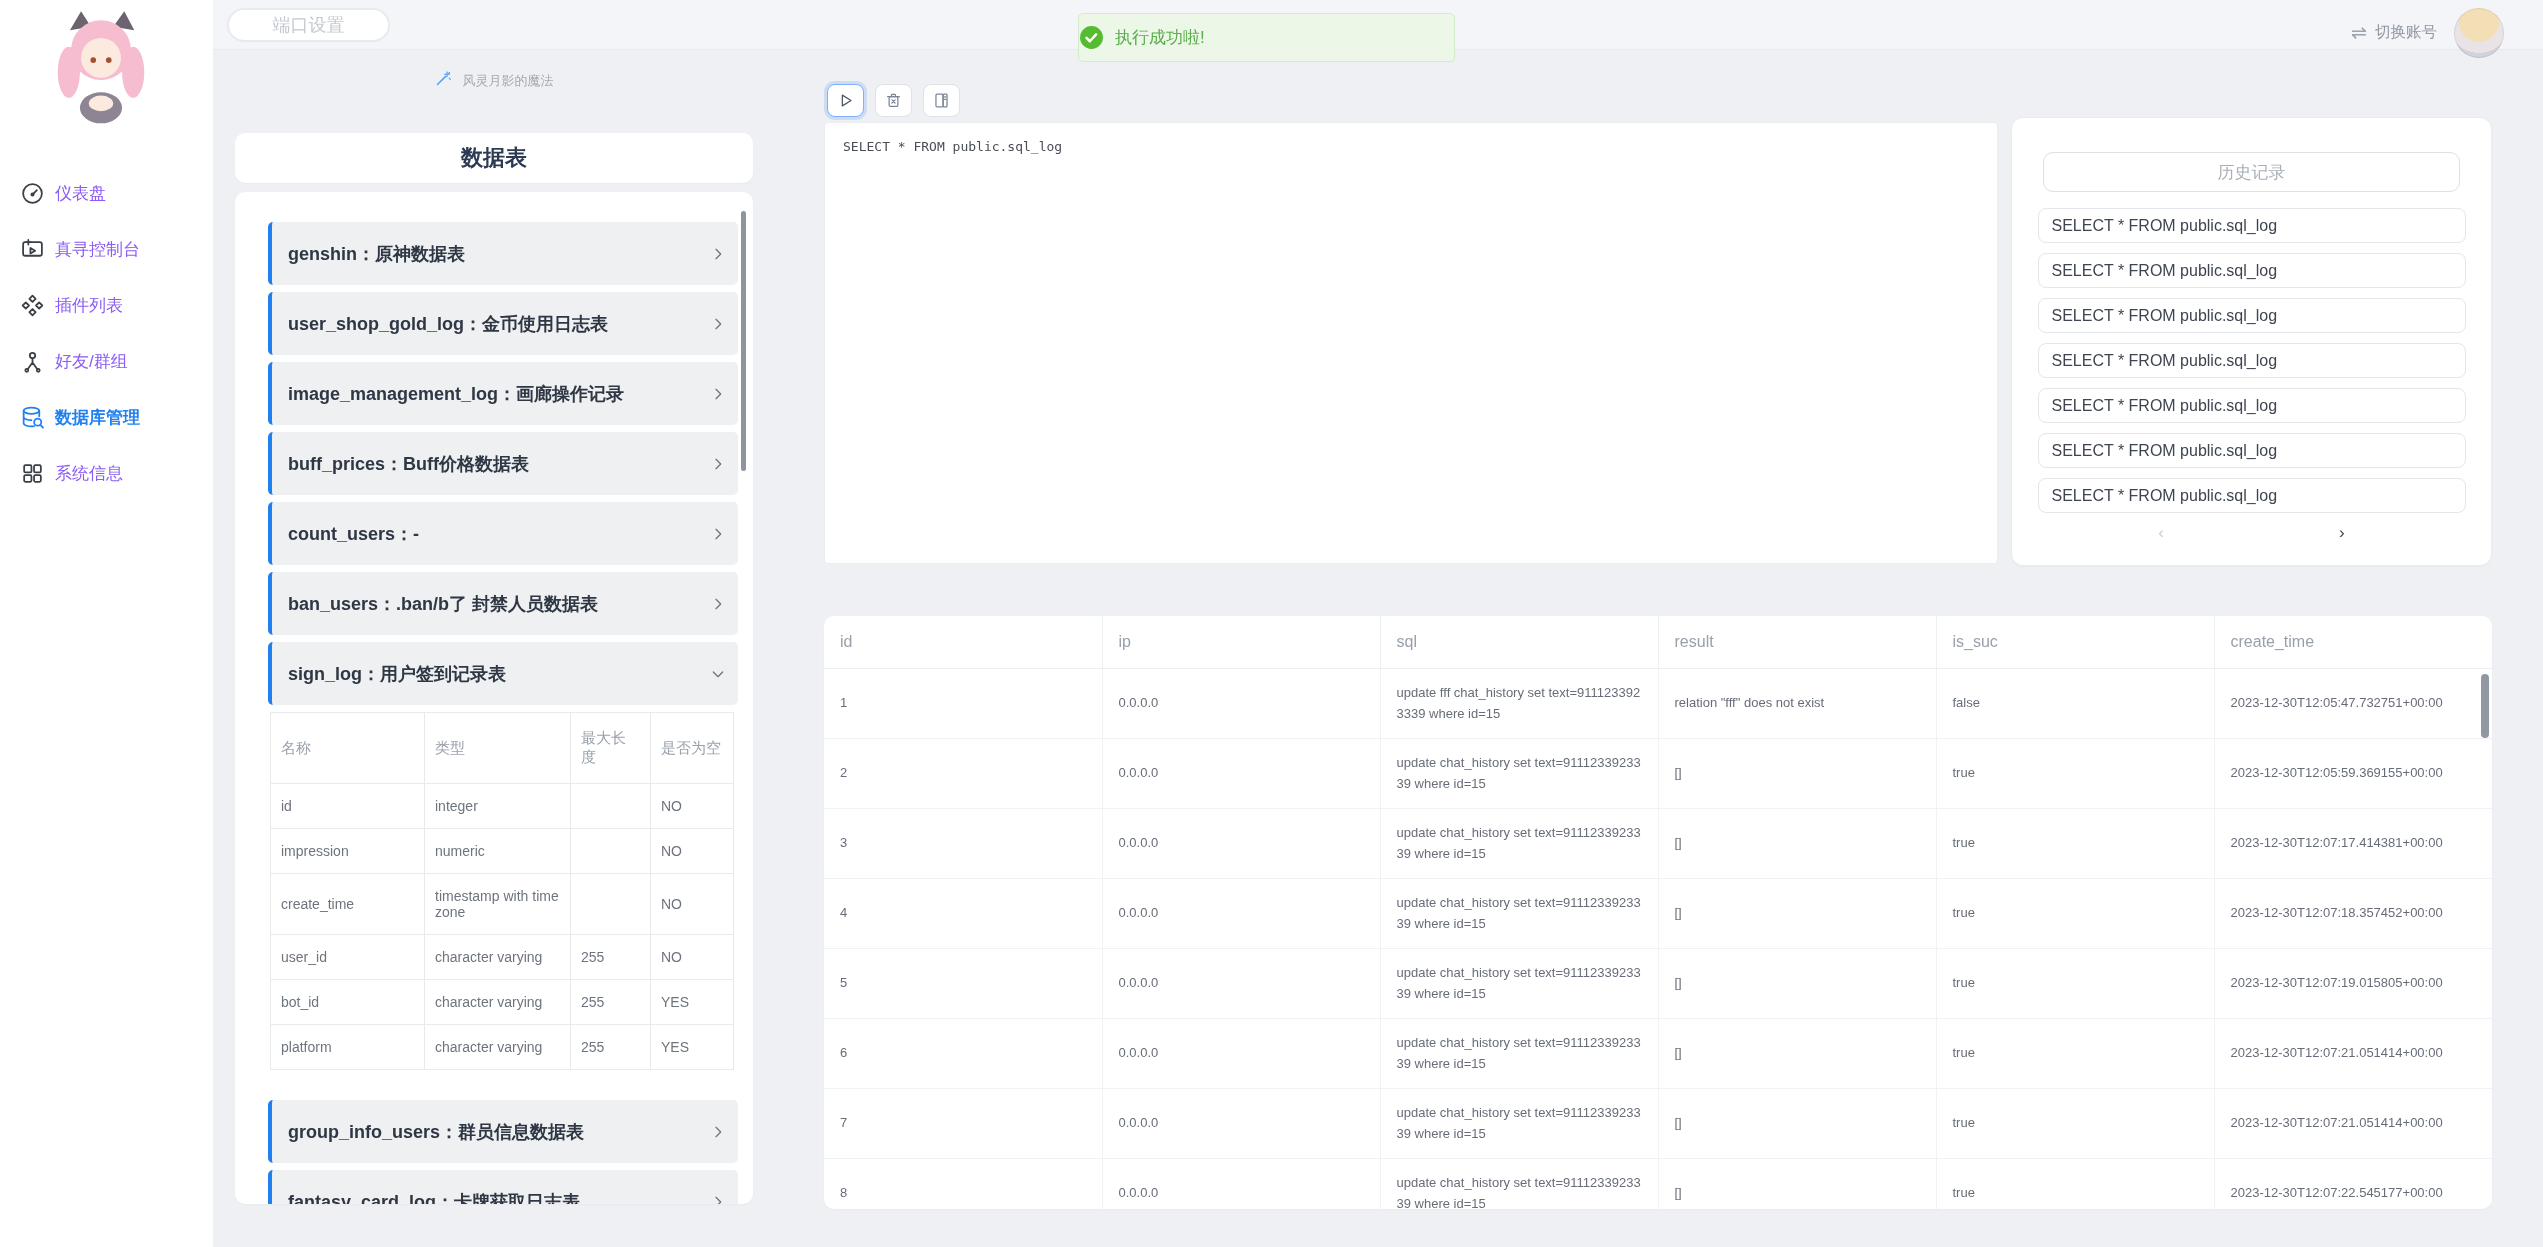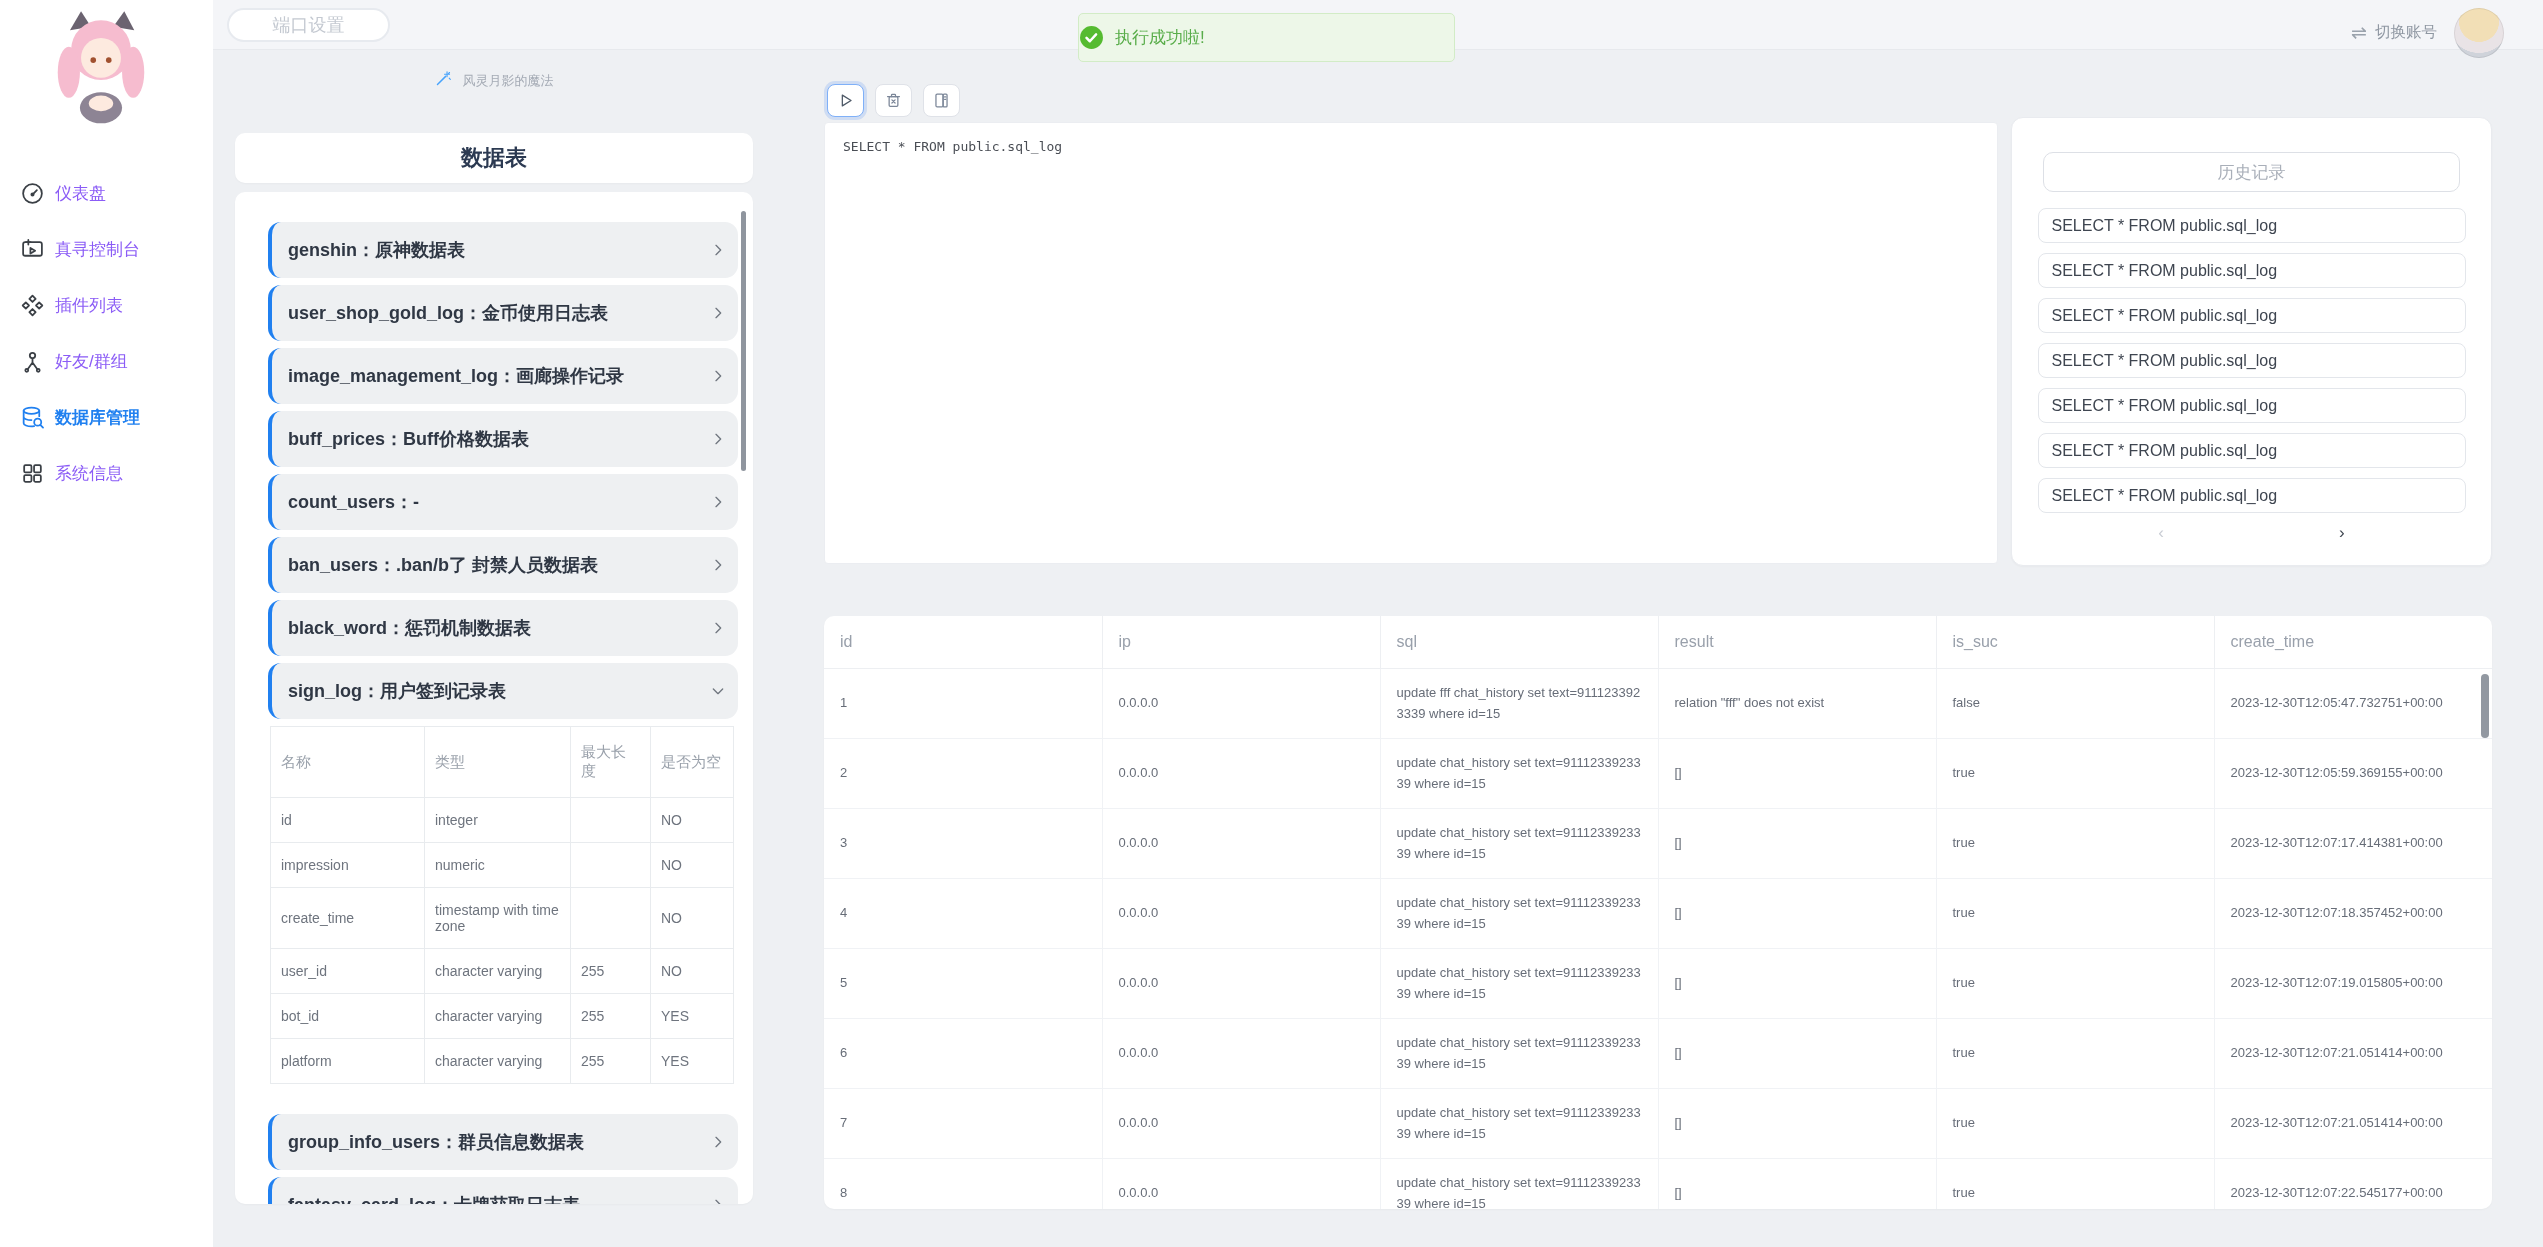--- a/index.html
+++ b/index.html
@@ -33,22 +33,22 @@
     background:radial-gradient(circle at 50% 28%,#f2dfb6 0 45%,#e9e3e6 46% 70%,#cfd3da 71% 100%);
     box-shadow:inset 0 0 0 1px rgba(0,0,0,.08);cursor:pointer}
   
   .watermark{position:absolute;left:22px;top:72px;width:518px;display:flex;justify-content:center;align-items:center;gap:11px;
     color:#a4aab4;font-size:13px}
   .watermark svg{width:17px;height:17px;margin-top:-6px}
   .card{position:absolute;background:#fff;border-radius:10px;box-shadow:0 1px 2px rgba(0,0,0,.03)}
   .title-card{left:22px;top:133px;width:518px;height:50px;display:flex;align-items:center;justify-content:center;
     font-size:22px;font-weight:700;color:#2c3a52}
   .list-card{left:22px;top:192px;width:518px;height:1012px;padding-top:30px;box-sizing:border-box;overflow:hidden}
-  .titem{position:relative;margin:0 15px 7px 33px;height:56px;background:#eef0f2;border-left:4px solid #2080f0;
-    border-radius:13px;display:flex;align-items:center;padding:0 40px 0 16px;box-sizing:border-box;cursor:pointer}
+  .titem{position:relative;margin:0 15px 7px 33px;height:63px;background:#eef0f2;border-left:4px solid #2080f0;
+    border-radius:5px;display:flex;align-items:center;padding:0 40px 0 16px;box-sizing:border-box;cursor:pointer}
   .titem .tlabel{font-size:18px;font-weight:700;color:#2f3744;white-space:nowrap;overflow:hidden}
   .titem .chev{position:absolute;right:12px;top:50%;margin-top:-8px}
   .titem .chev svg{width:16px;height:16px;stroke:#70767f;fill:none;stroke-width:2;stroke-linecap:round;stroke-linejoin:round;transition:transform .1s}
   .titem.expanded .chev svg{transform:rotate(90deg)}
   table.schema{border-collapse:collapse;margin:4px 20px 30px 35px;table-layout:fixed;width:463px}
   table.schema th{font-weight:400;color:#9aa1ab;font-size:15px;text-align:left;padding:16px 10px;border:1px solid #e8ebee}
   table.schema td{color:#6e747e;font-size:14px;text-align:left;padding:14px 10px;border:1px solid #e8ebee;word-break:break-word}
   .list-scroll{position:absolute;right:7px;top:19px;width:5px;height:260px;border-radius:3px;background:#8f959e}
   
   .toolbar{position:absolute;left:614px;top:84px;display:flex;gap:11px}
@@ -236,28 +236,20 @@
         <div class="titem">
         <span class="tlabel">count_users：-</span>
         <span class="chev">
           <svg viewBox="0 0 24 24">
               <polyline points="9 5 16 12 9 19"></polyline>
             </svg>
         </span>
       </div>
         <div class="titem">
         <span class="tlabel">ban_users：.ban/b了 封禁人员数据表</span>
-        <span class="chev">
-          <svg viewBox="0 0 24 24">
-              <polyline points="9 5 16 12 9 19"></polyline>
-            </svg>
-        </span>
-      </div>
-        <div class="titem">
-        <span class="tlabel">black_word：惩罚机制数据表</span>
         <span class="chev">
           <svg viewBox="0 0 24 24">
               <polyline points="9 5 16 12 9 19"></polyline>
             </svg>
         </span>
       </div>
         <div class="titem expanded">
         <span class="tlabel">sign_log：用户签到记录表</span>
         <span class="chev">
           <svg viewBox="0 0 24 24">

